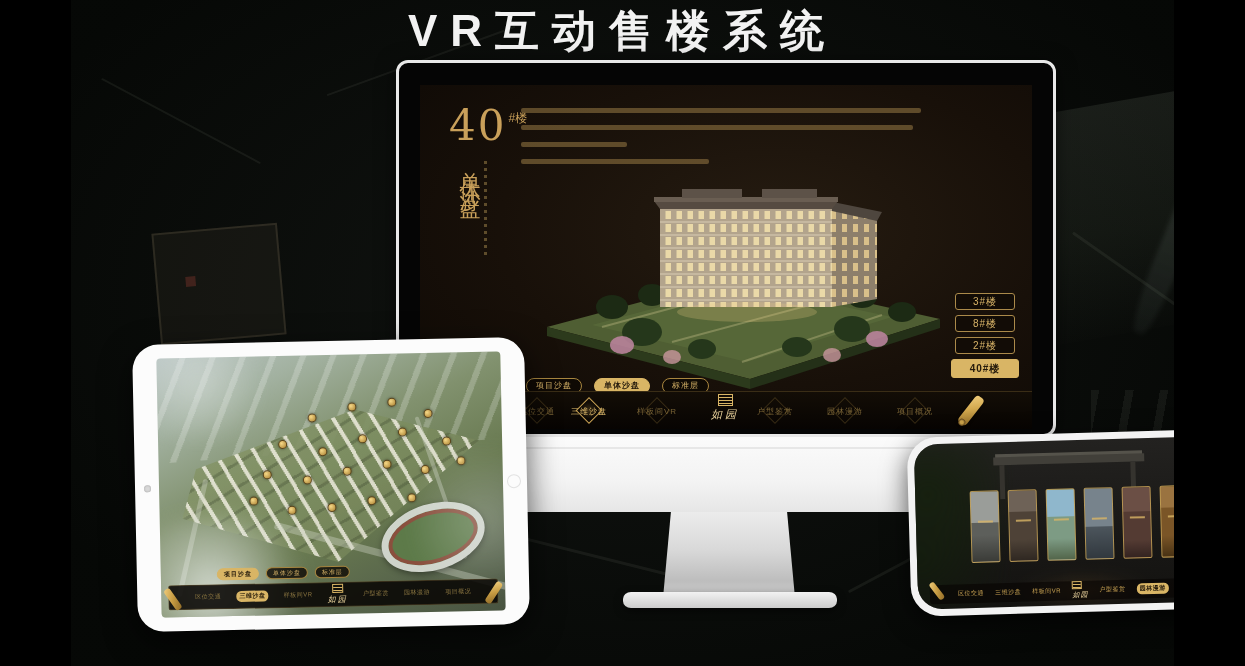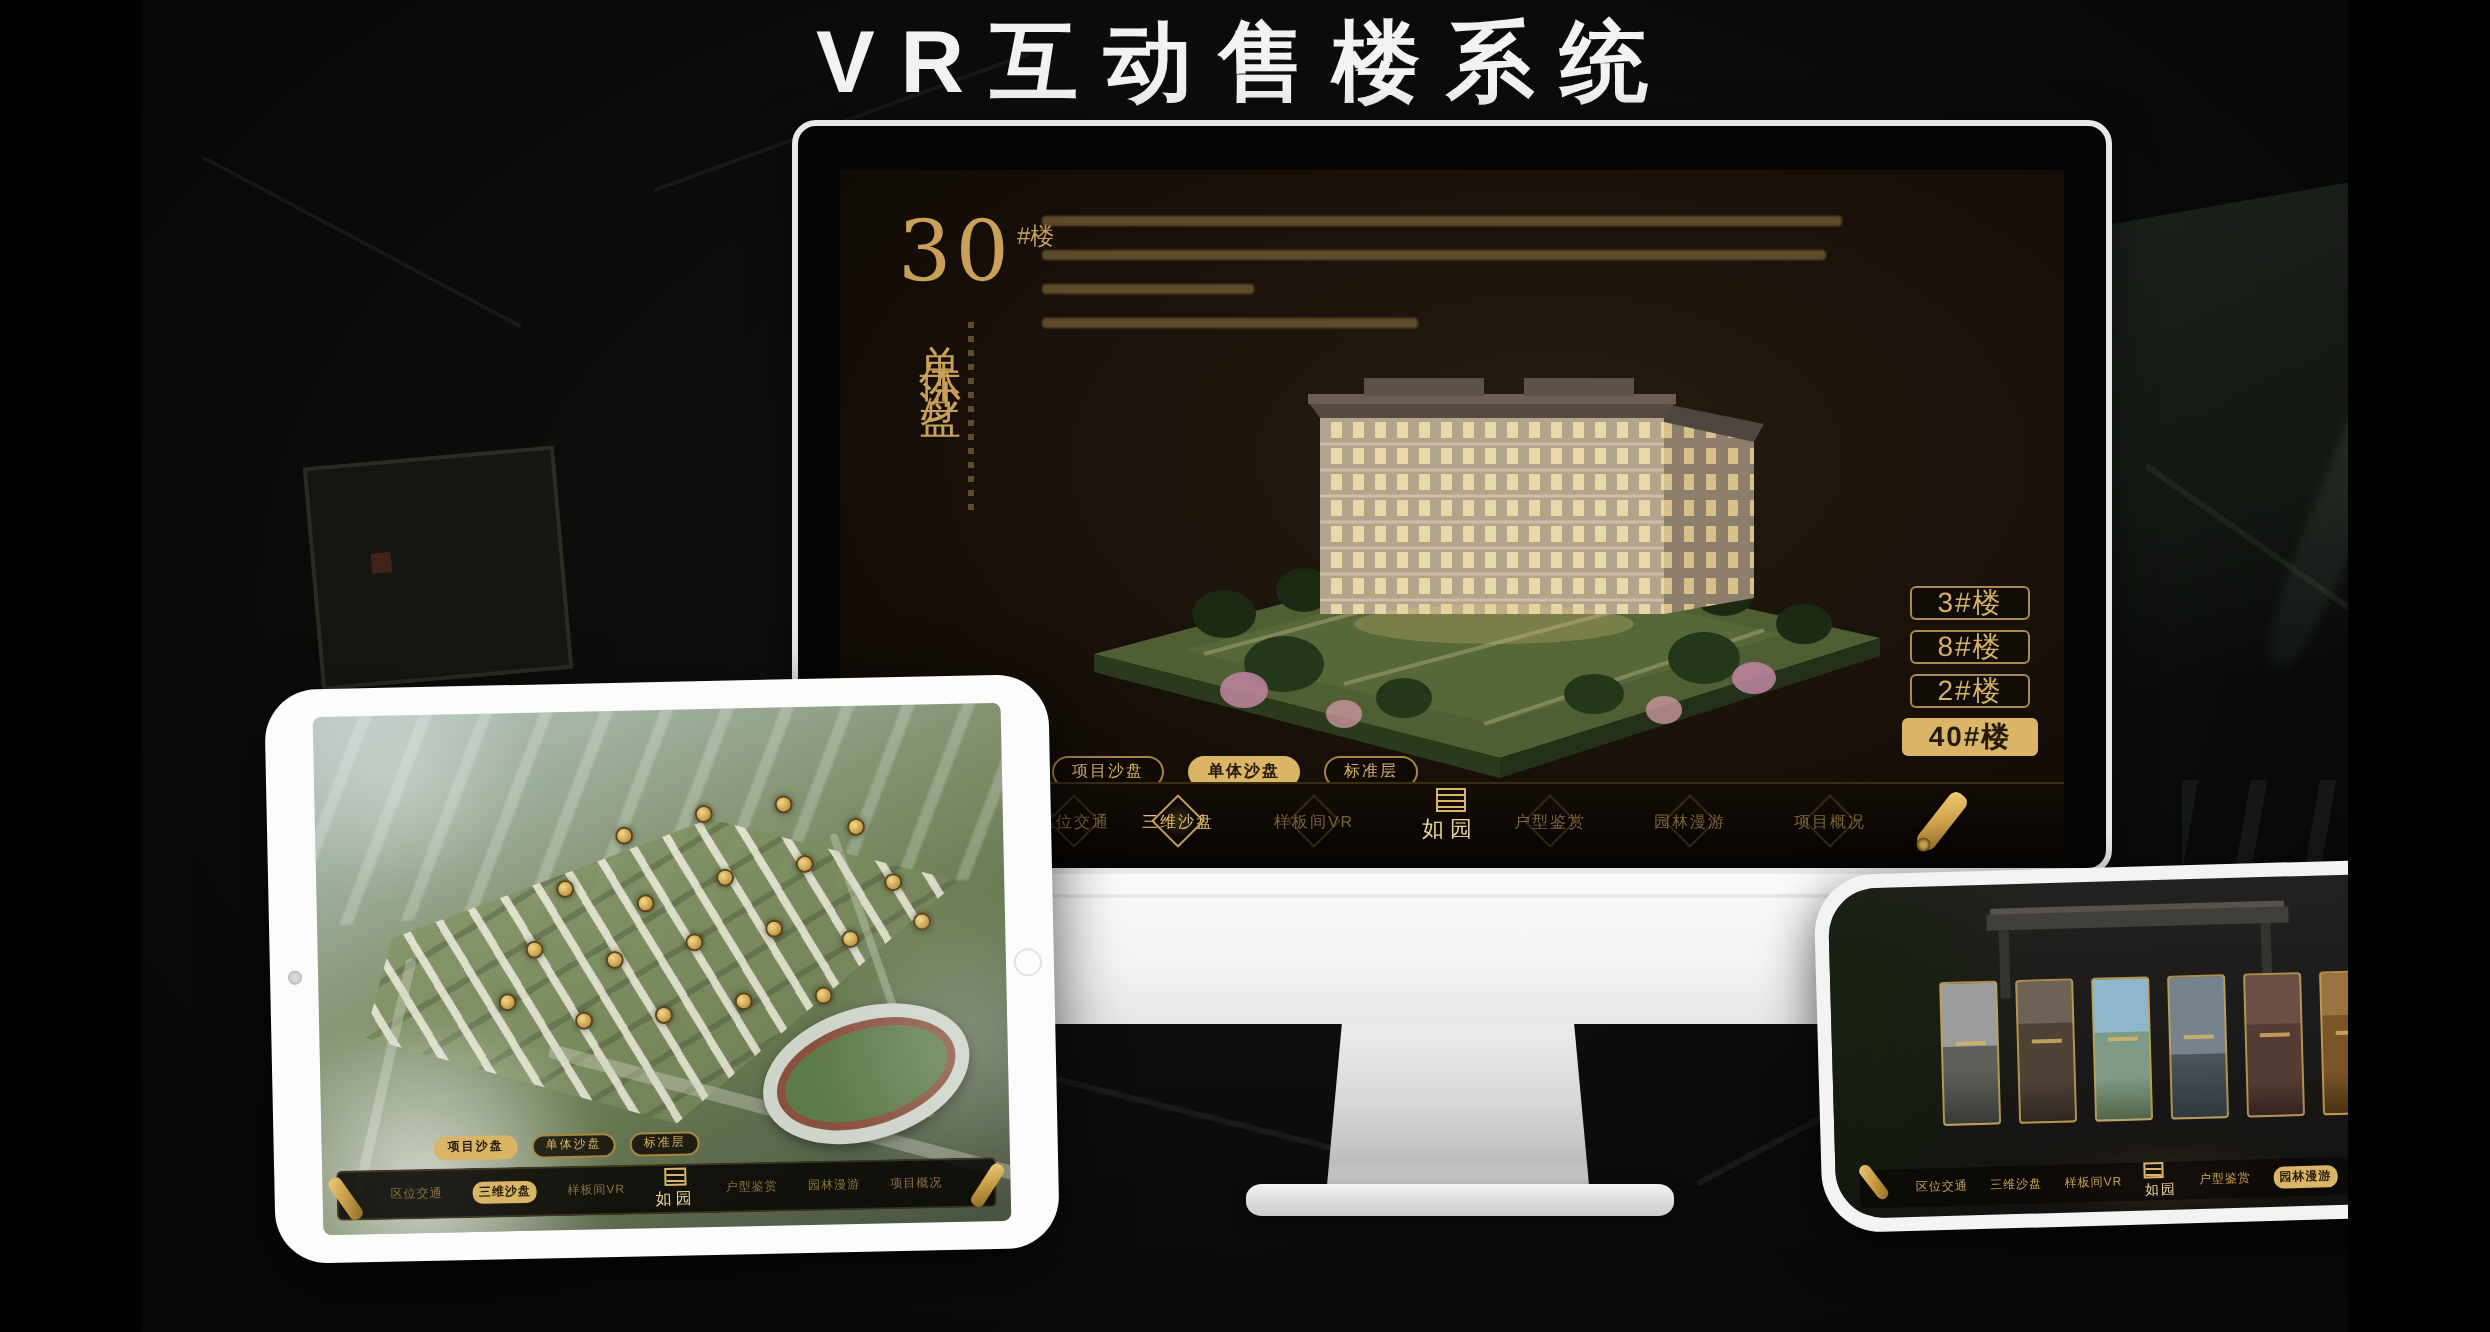--- a/index.html
+++ b/index.html
@@ -47,41 +47,41 @@
   .headline-v{position:absolute;left:36px;top:70px;writing-mode:vertical-rl;font-family:"DejaVu Serif",serif;
               font-size:21px;letter-spacing:9px;color:#c9a05a;}
   .headline-v-en{position:absolute;left:64px;top:76px;width:3px;height:96px;
                  background:repeating-linear-gradient(180deg,#7d6639 0 3px,transparent 3px 7px);opacity:.7;}
   .desc{position:absolute;left:101px;top:23px;}
   .desc .dl{height:5px;border-radius:2px;background:#7d6438;opacity:.7;margin-bottom:12px;filter:blur(.4px);}
   .dl1{width:400px;}.dl2{width:392px;}.dl3{width:106px;}.dl4{width:188px;}
   .scene{position:absolute;left:112px;top:72px;}
   
   .fbtns{position:absolute;left:531px;top:208px;display:flex;flex-direction:column;gap:5px;align-items:center;}
-  .fbtn{width:58px;height:15px;line-height:15px;text-align:center;font-size:14px;border-radius:3px;
+  .fbtn{width:58px;height:15px;line-height:15px;text-align:center;font-size:10px;border-radius:3px;
         border:1px solid #ab8a4a;color:#d6b267;background:rgba(18,12,6,.85);letter-spacing:1px;cursor:pointer;}
   .fbtn.active{width:66px;height:17px;line-height:17px;background:#d9b565;color:#241a0c;font-weight:bold;border-color:#d9b565;}
   
   .mtabs{position:absolute;left:106px;top:293px;display:flex;gap:12px;}
   .pill{height:14px;line-height:14px;padding:0 9px;font-size:8px;letter-spacing:1px;border-radius:8px;
         border:1px solid #a8863f;color:#d6b267;background:rgba(14,9,4,.85);cursor:pointer;}
   .pill.active{background:#d9b565;color:#241a0c;border-color:#d9b565;font-weight:bold;}
   
   .mnav{position:absolute;left:0;right:0;bottom:0;height:37px;border-top:1px solid #3a2d16;
         background:linear-gradient(180deg,#130d06,#070402);}
   .mnav-item{position:absolute;top:50%;transform:translateY(-50%);width:54px;text-align:center;
              font-size:8px;letter-spacing:1px;color:#7a6436;cursor:pointer;}
   .mnav-item::before{content:"";position:absolute;left:50%;top:50%;width:17px;height:17px;
              transform:translate(-50%,-50%) rotate(45deg);border:1px solid rgba(150,120,60,.3);}
   .mnav-item.active{color:#e8c372;}
   .mnav-item.active::before{border-color:#c9a254;background:radial-gradient(circle,rgba(201,162,84,.25),transparent 70%);}
   .nav-logo{position:absolute;top:2px;width:44px;display:flex;flex-direction:column;align-items:center;cursor:pointer;}
   .seal{width:13px;height:10px;border:1px solid #d9b565;margin-bottom:1px;
         background:repeating-linear-gradient(180deg,transparent 0 2px,#d9b565 2px 3px);}
-  .logo-txt{font-family:"DejaVu Serif",serif;font-size:11px;letter-spacing:3px;color:#e9d29c;}
+  .logo-txt{font-family:"DejaVu Serif",serif;font-size:11px;letter-spacing:3px;color:#e9d29c;font-style:italic;}
   .scroll{position:absolute;cursor:pointer;border-radius:4px;
           background:linear-gradient(135deg,#f0cd7c 0%,#d3a94f 45%,#8f6a26 100%);
           box-shadow:0 1px 3px rgba(0,0,0,.6);}
   .scroll::after{content:"";position:absolute;left:50%;bottom:-2px;transform:translateX(-50%);
           width:7px;height:7px;border-radius:50%;background:radial-gradient(circle,#caa24a 30%,#5d431a 70%);}
   .m-scroll-r{left:546px;top:2px;width:10px;height:33px;transform:rotate(38deg);}
   .m-scroll-l{left:10px;top:4px;width:8px;height:28px;transform:rotate(-38deg);opacity:.55;}
   
   .ipad{position:absolute;left:64px;top:341px;width:392px;height:287px;background:#fcfcfc;border-radius:26px;
         transform:rotate(-1.2deg);box-shadow:0 10px 32px rgba(0,0,0,.65);}
@@ -184,21 +184,21 @@
   <div class="bg bg-line l5"></div>
   <div class="bg bg-blocks-br"></div>
   <div class="bg bg-gold-dot"></div>
 
   <div class="title">VR互动售楼系统</div>
 
   <div class="monitor-frame">
     <div class="monitor-screen">
 
       <div class="headline">
-        <span class="num">30</span><span class="suffix">#楼</span>
+        <span class="num">40</span><span class="suffix">#楼</span>
       </div>
       <div class="headline-v">单体沙盘</div>
       <div class="headline-v-en"></div>
 
       <div class="desc">
         <div class="dl dl1"></div>
         <div class="dl dl2"></div>
         <div class="dl dl3"></div>
         <div class="dl dl4"></div>
       </div>

